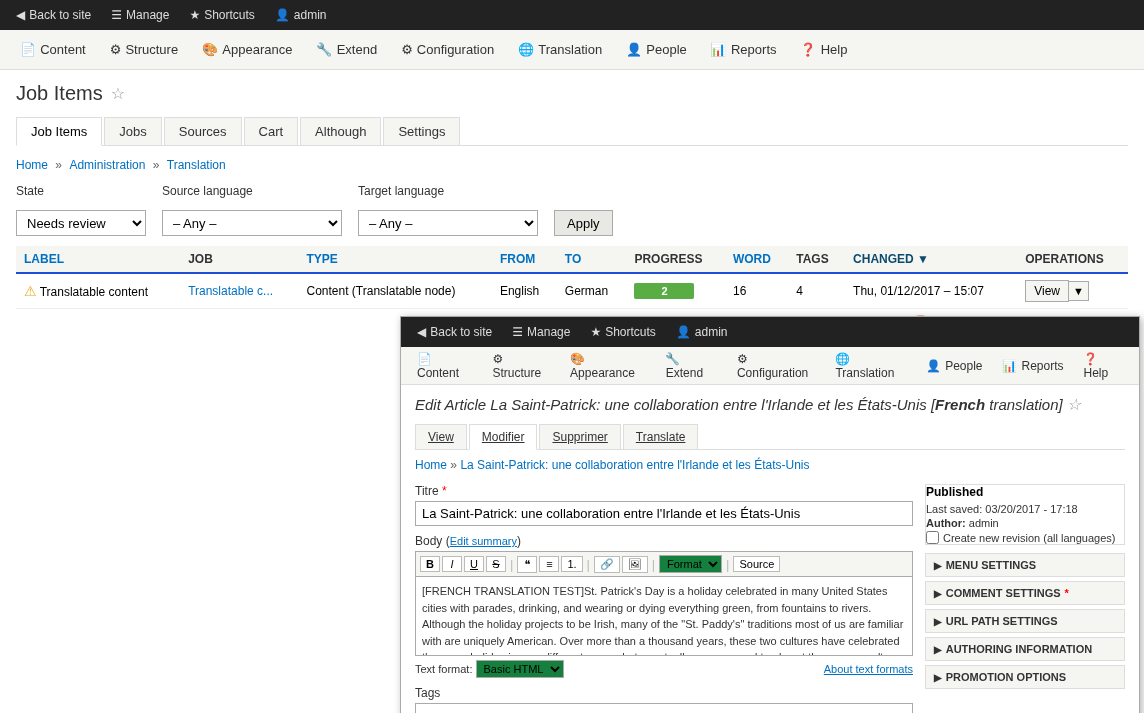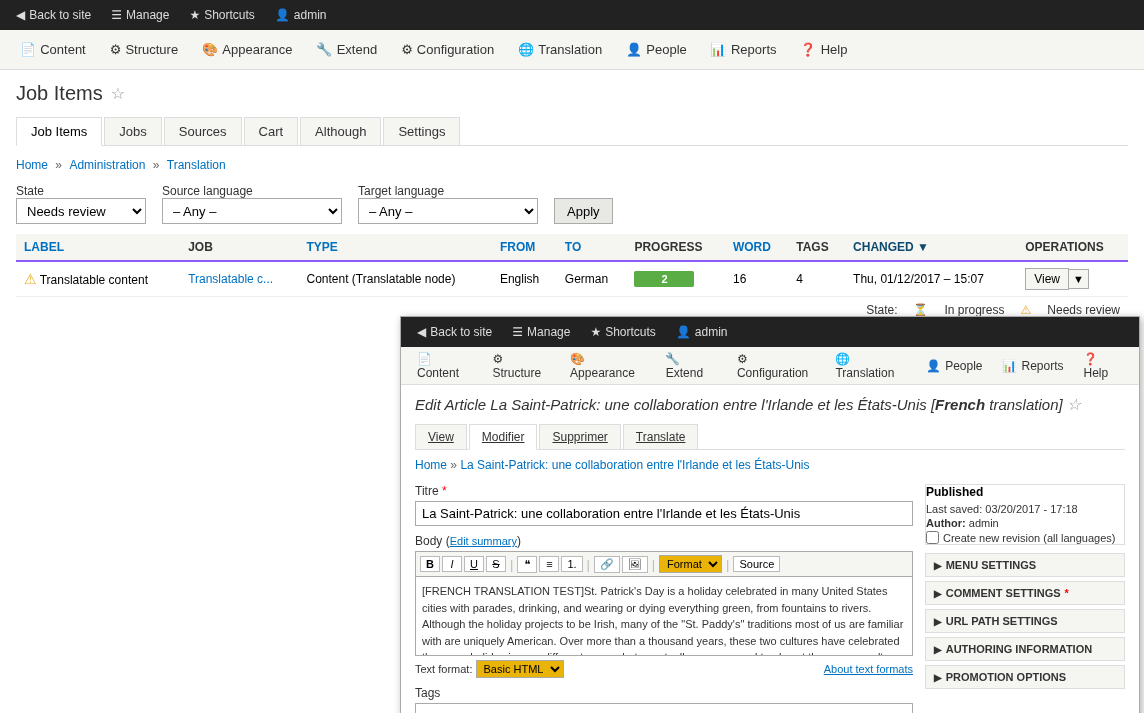--- a/index.html
+++ b/index.html
@@ -99,21 +99,21 @@
     .filter-row {
       display: flex;
       gap: 16px;
       align-items: flex-end;
       margin-bottom: 10px;
     }
     .filter-group label {
       display: block;
       font-size: 12px;
       color: #333;
-      margin-bottom: 0;
+      margin-bottom: 12px;
     }
     .filter-group select {
       border: 1px solid #aaa;
       padding: 3px 6px;
       font-size: 13px;
       background: #fff;
       height: 26px;
     }
     .select-state { width: 130px; }
     .select-source { width: 180px; }
@@ -133,21 +133,21 @@
       width: 100%;
       border-collapse: collapse;
       font-size: 12px;
     }
     .data-table thead tr {
       background: #f5f5f2;
     }
     .data-table th {
       text-align: left;
       padding: 6px 8px;
-      border-bottom: 2px solid #8b5cf6;
+      border-bottom: 2px solid #1d4ed8;
       color: #0070c0;
       font-weight: bold;
       white-space: nowrap;
     }
     .data-table th.dark { color: #333; }
     .data-table td {
       padding: 6px 8px;
       border-bottom: 1px solid #eee;
       vertical-align: middle;
     }
@@ -346,21 +346,21 @@
       color: #333;
       margin-top: 4px;
       display: flex;
       align-items: center;
       justify-content: space-between;
     }
     .format-select {
       border: 1px solid #aaa;
       font-size: 11px;
       padding: 1px 3px;
-      background: #eab308;
+      background: #15803d;
     }
     .about-link { color: #0070c0; font-size: 11px; }
     .tags-section { margin-top: 8px; }
     .tags-label { font-size: 12px; color: #333; margin-bottom: 3px; }
     .tags-input {
       width: 100%;
       border: 1px solid #aaa;
       padding: 3px 6px;
       font-size: 12px;
       height: 22px;

